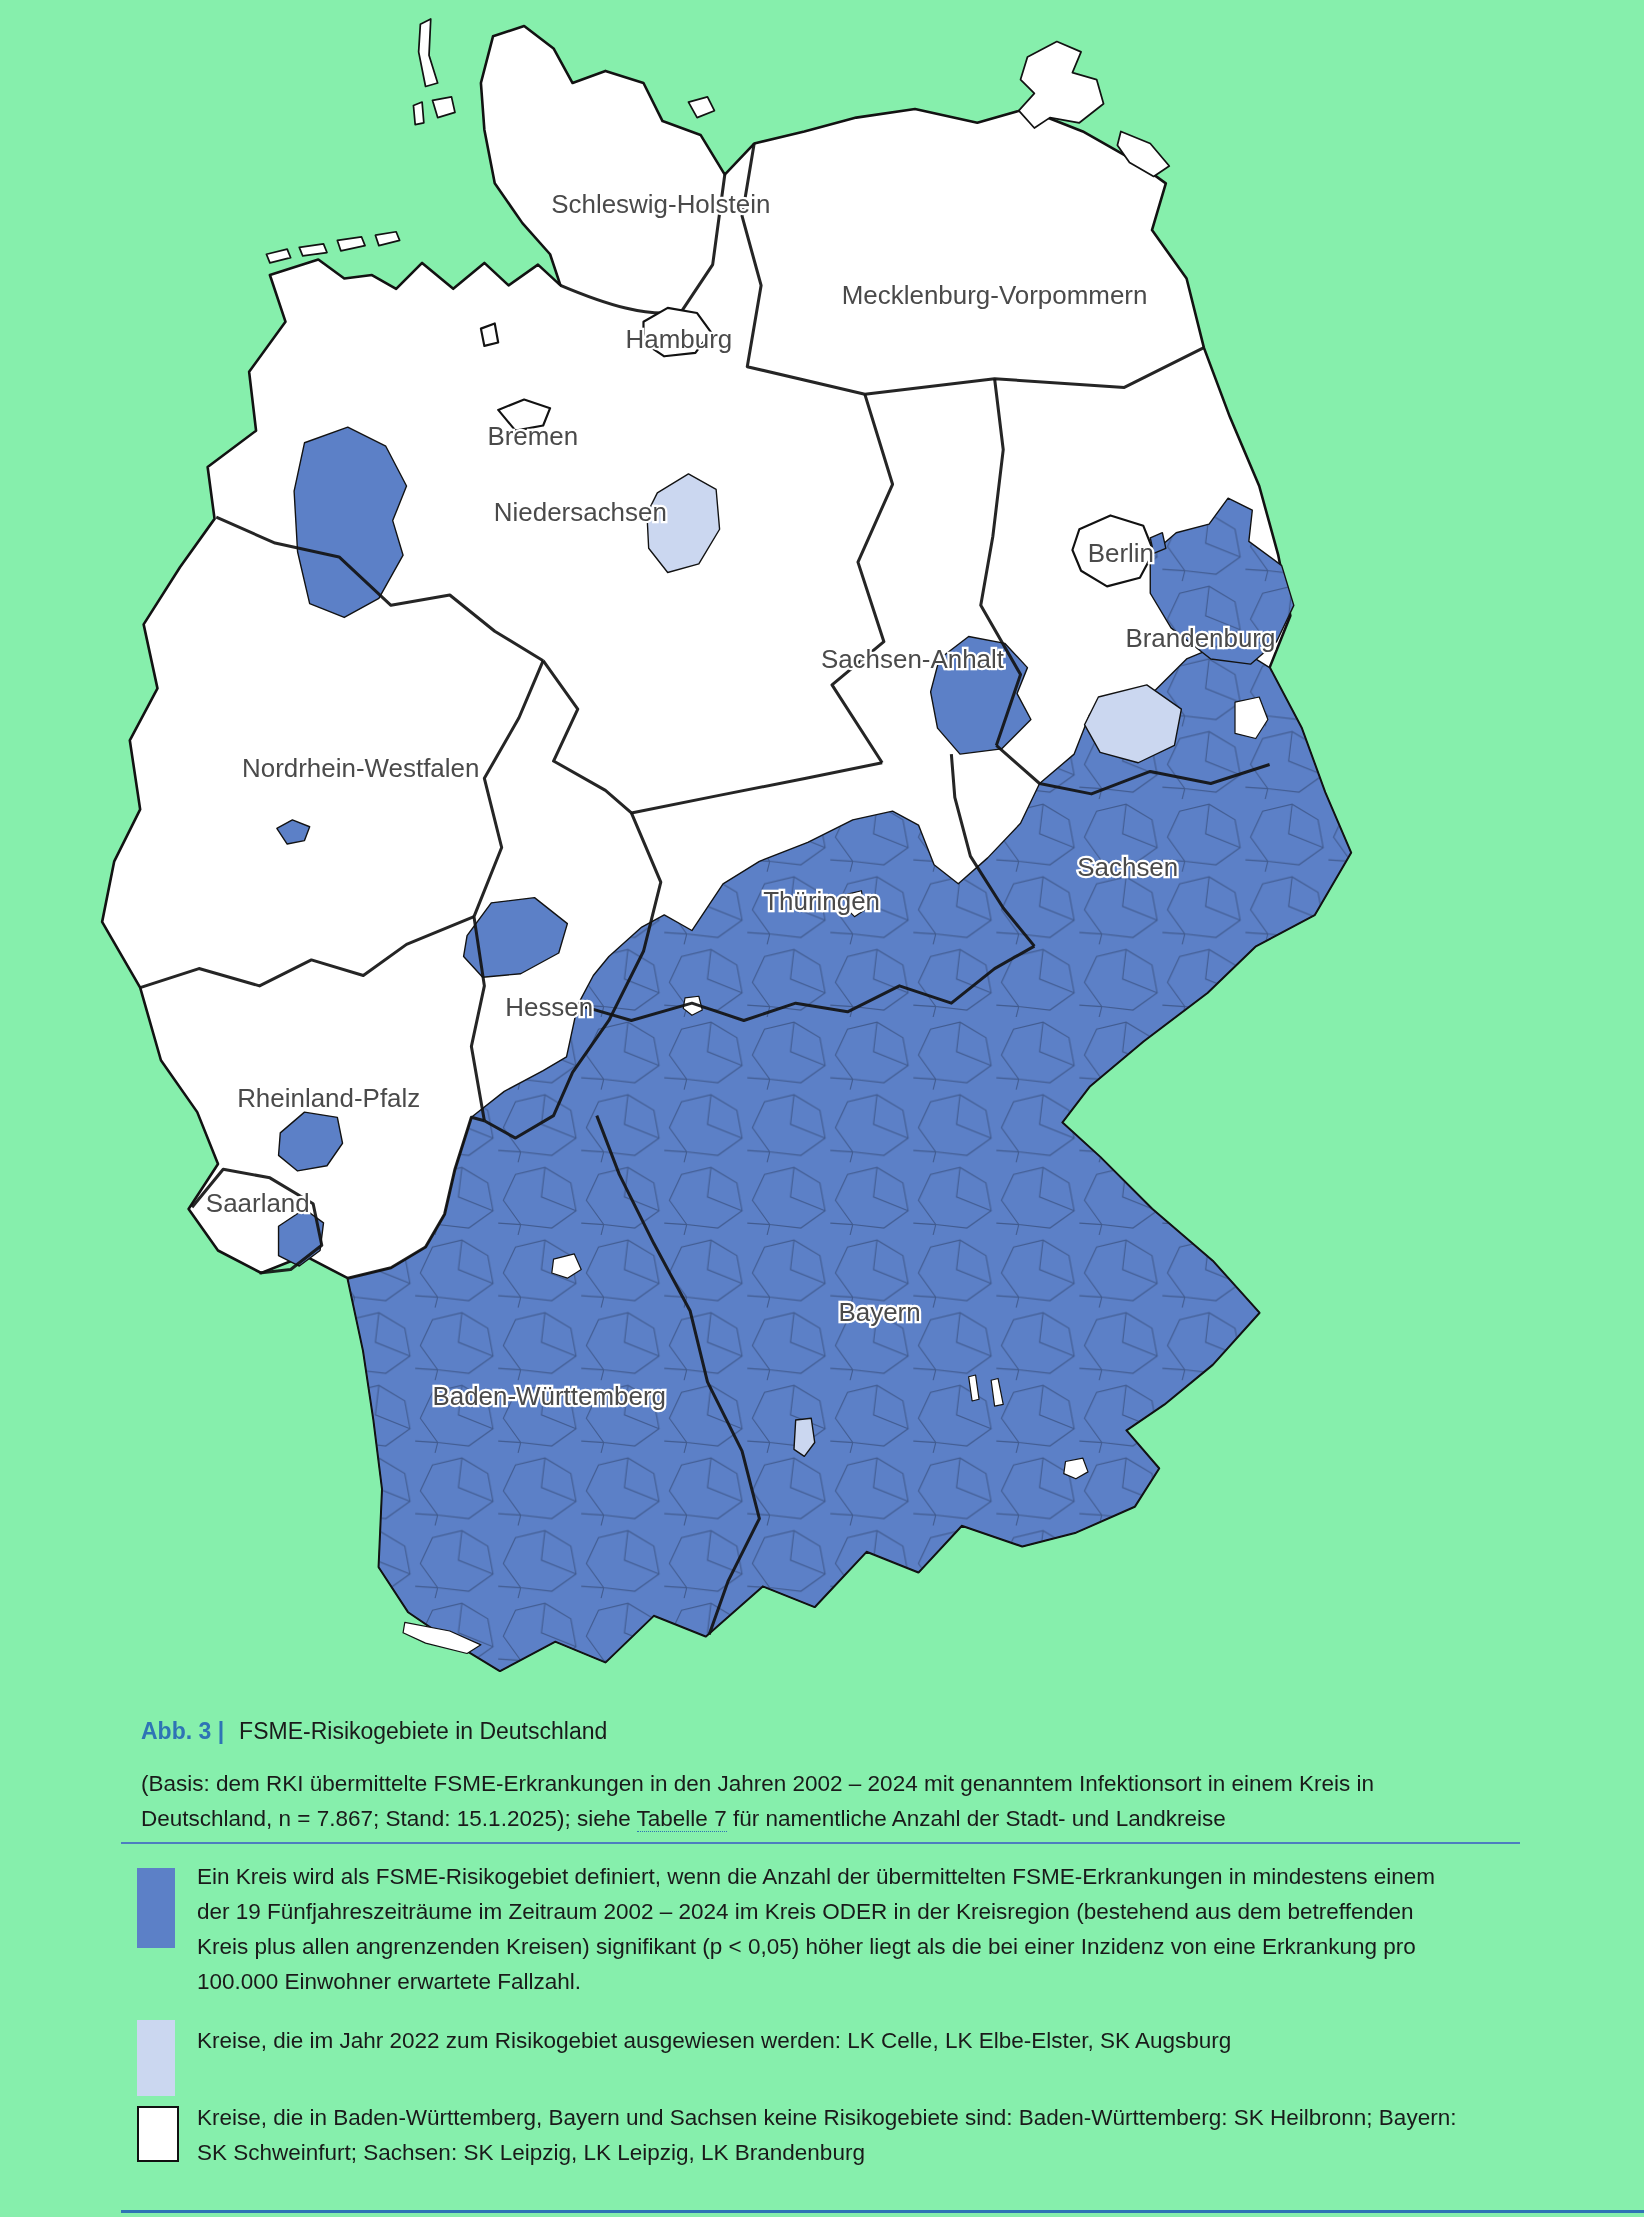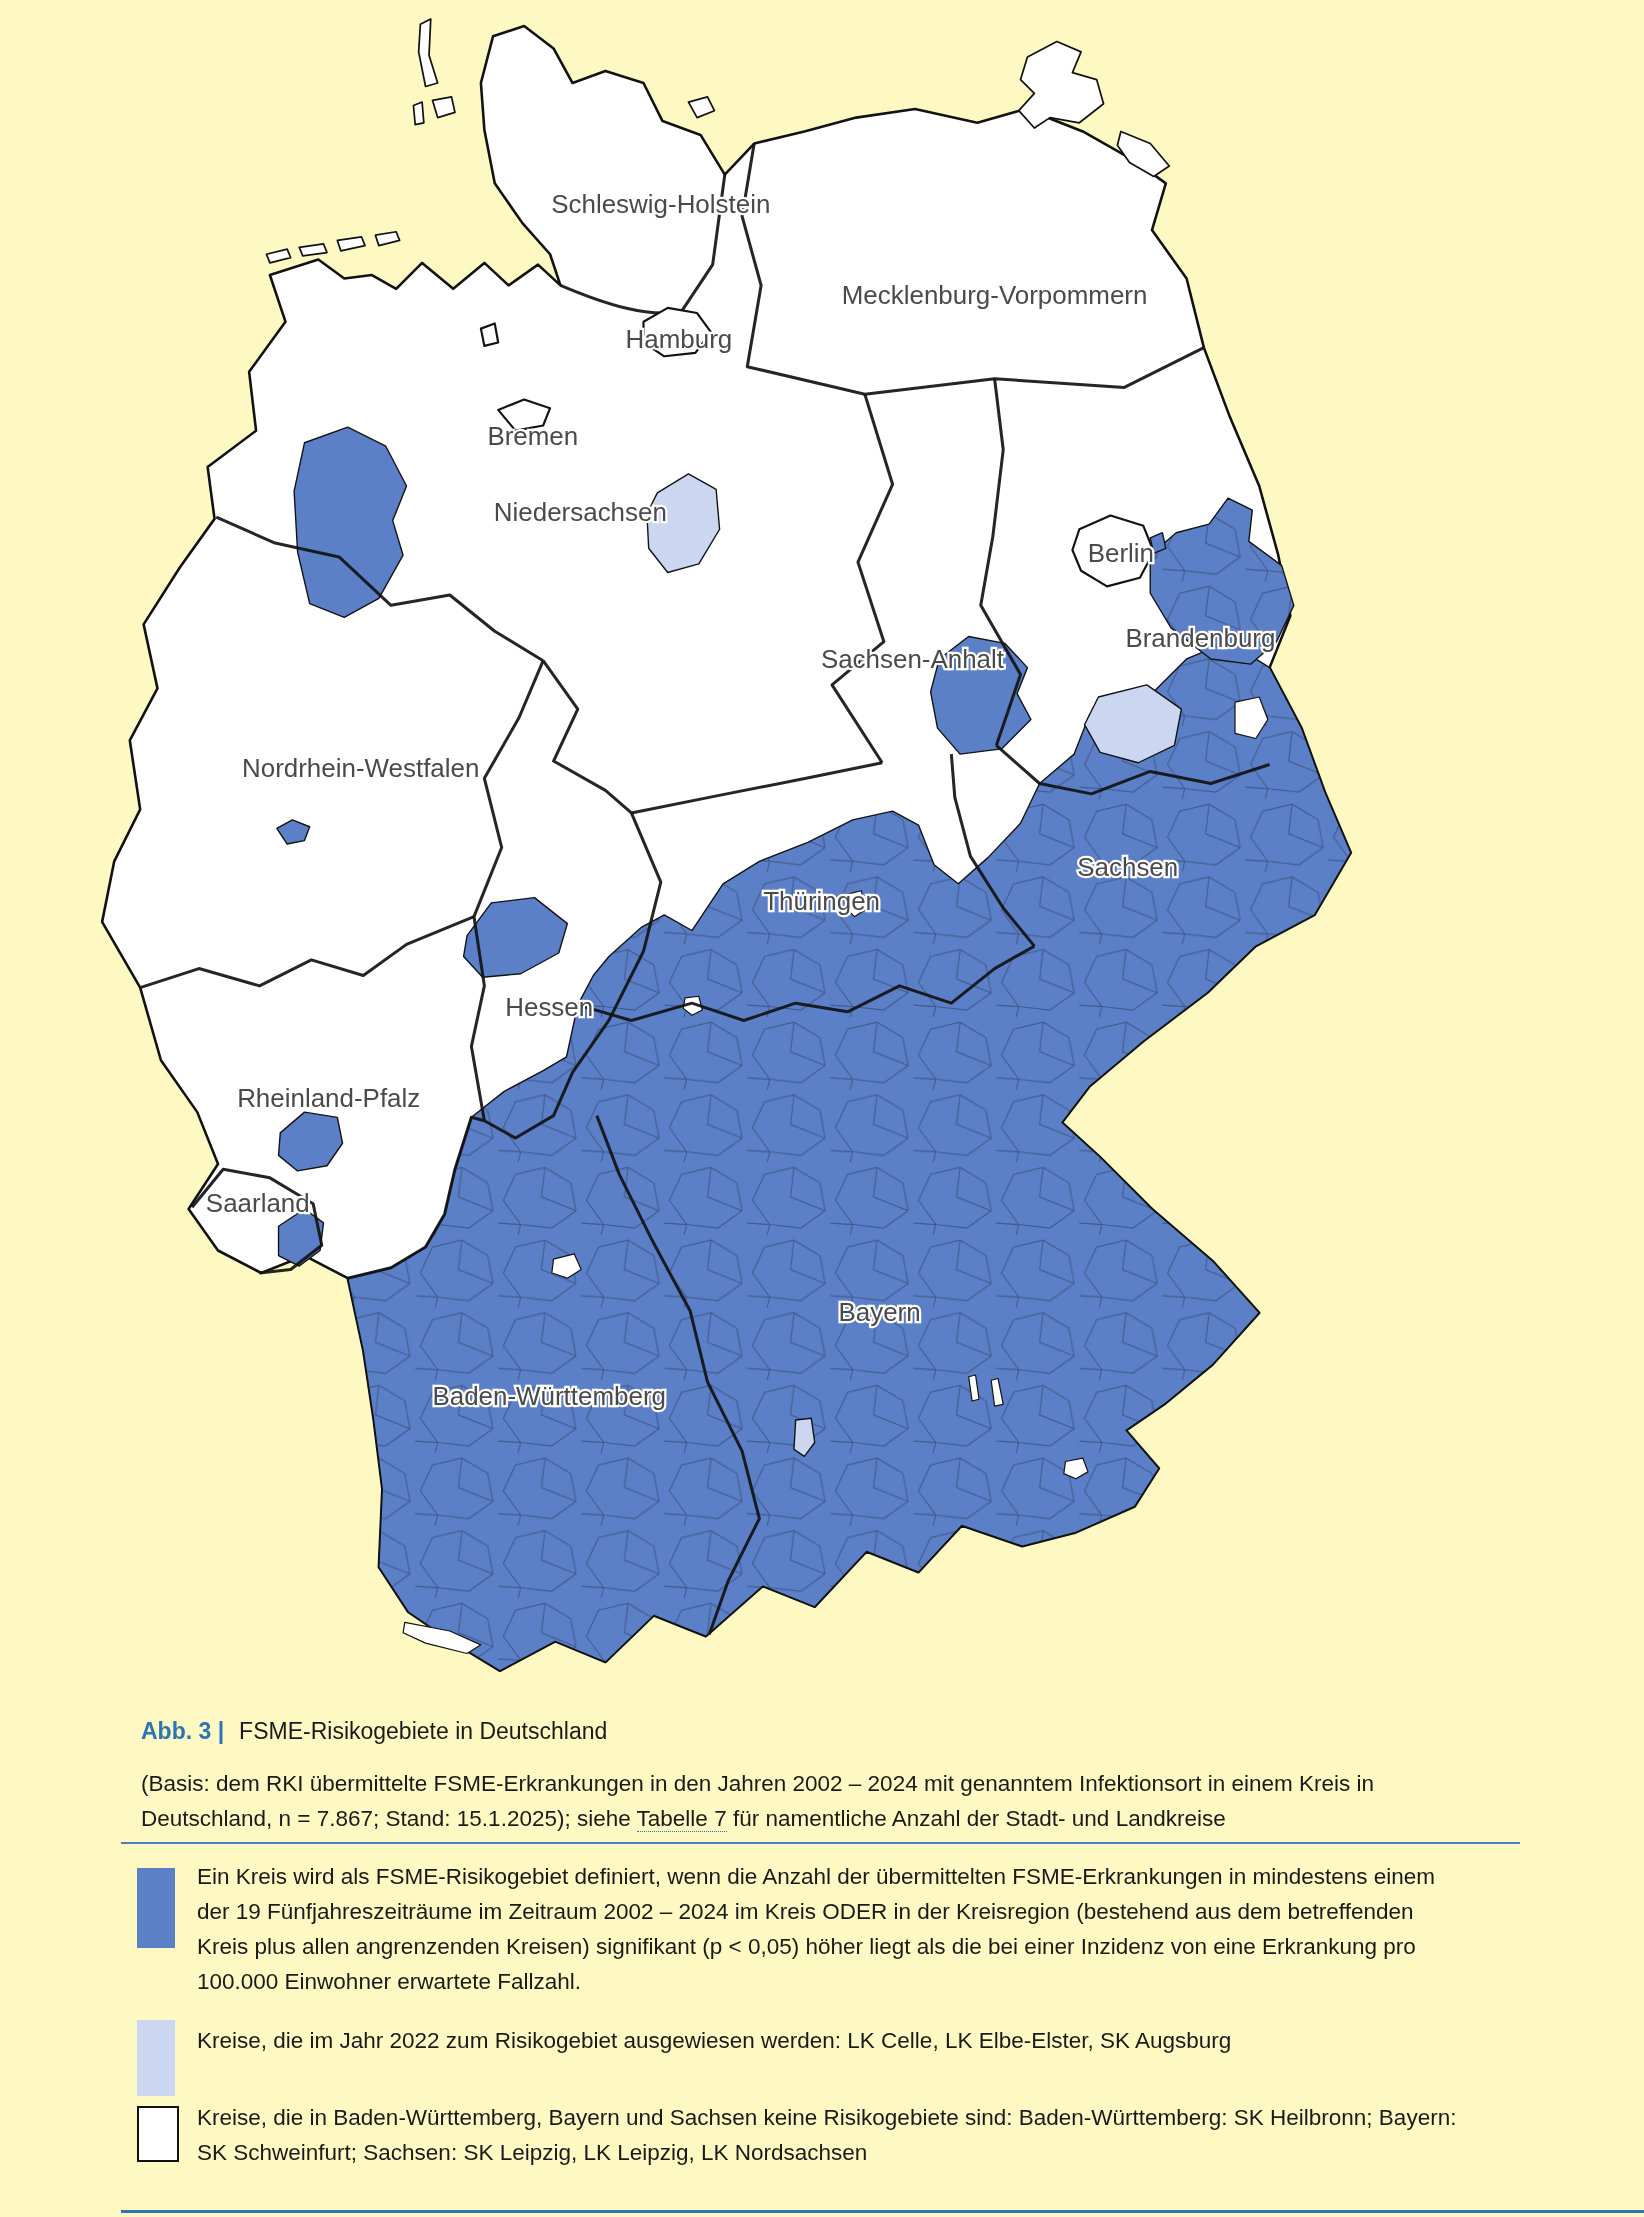--- a/index.html
+++ b/index.html
@@ -1,16 +1,16 @@
 <!DOCTYPE html>
 <html style="--risk-area: #5C80C7; --new-2025: #CBD7F0; --no-risk: #FFFFFF; --map-border: #121212; --state-label: #4A4A4A; --accent-blue: #2E74B5; --divider-blue: #4D7EBF;font-size:14px"><head>
 <meta charset="utf-8">
 <style>
   html,body{margin:0;padding:0;background:#fff;}
-  .page{position:relative;width:1645px;height:2217px;background:#fef9c3;overflow:hidden;
+  .page{position:relative;width:1645px;height:2217px;background:#86efac;overflow:hidden;
         font-family:"Liberation Sans",sans-serif;color:#1a1a1a;}
   #map{position:absolute;top:0;left:0;}
   .outline{fill:#ffffff;stroke:var(--map-border);stroke-width:3;stroke-linejoin:round;}
   .stateline{fill:none;stroke:var(--map-border);stroke-width:3.5;stroke-linejoin:round;opacity:.92;}
   .cityblob{fill:#ffffff;stroke:var(--map-border);stroke-width:2.5;stroke-linejoin:round;}
   .risk{fill:var(--risk-area);stroke:var(--map-border);stroke-width:1.6;stroke-linejoin:round;}
   .newrisk{fill:var(--new-2025);stroke:var(--map-border);stroke-width:1.6;stroke-linejoin:round;}
   .enclave{fill:#ffffff;stroke:var(--map-border);stroke-width:1.4;stroke-linejoin:round;}
   .island{fill:#ffffff;stroke:var(--map-border);stroke-width:2;stroke-linejoin:round;}
   .mesh{stroke:none;}
@@ -169,18 +169,18 @@
     <p>Ein Kreis wird als FSME-Risikogebiet definiert, wenn die Anzahl der übermittelten FSME-Erkrankungen in mindestens einem der 19 Fünfjahreszeiträume im Zeitraum 2002 – 2024 im Kreis ODER in der Kreisregion (bestehend aus dem betreffenden Kreis plus allen angrenzenden Kreisen) signifikant (p &lt; 0,05) höher liegt als die bei einer Inzidenz von eine Erkrankung pro 100.000 Einwohner erwartete Fallzahl.</p>
   </div>
 
   <div class="swatch new-sw" style="top:2020px;height:76px;"></div>
   <div class="legend-text" style="top:2023px;">
     <p>Kreise, die im Jahr 2022 zum Risikogebiet ausgewiesen werden: LK Celle, LK Elbe-Elster, SK Augsburg</p>
   </div>
 
   <div class="swatch none-sw" style="top:2106px;height:52px;"></div>
   <div class="legend-text" style="top:2100px;">
-    <p>Kreise, die in Baden-Württemberg, Bayern und Sachsen keine Risikogebiete sind: Baden-Württemberg: SK Heilbronn; Bayern: SK Schweinfurt; Sachsen: SK Leipzig, LK Leipzig, LK Nordsachsen</p>
+    <p>Kreise, die in Baden-Württemberg, Bayern und Sachsen keine Risikogebiete sind: Baden-Württemberg: SK Heilbronn; Bayern: SK Schweinfurt; Sachsen: SK Leipzig, LK Leipzig, LK Brandenburg</p>
   </div>
 
   <div class="bottom-rule"></div>
 </div>
 
 
 </body></html>

